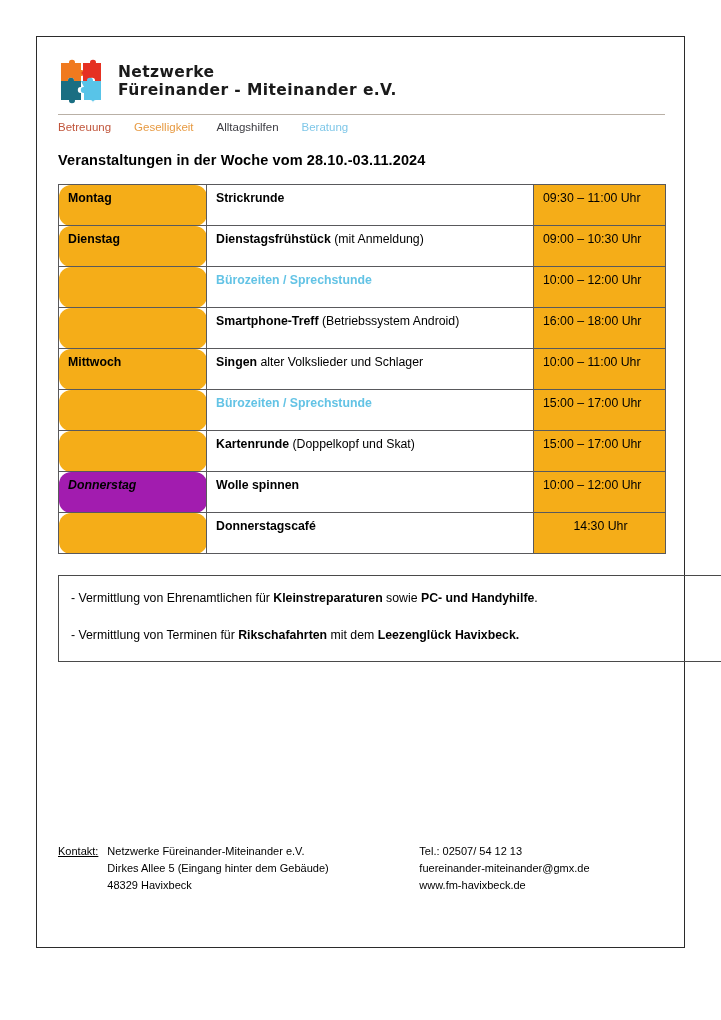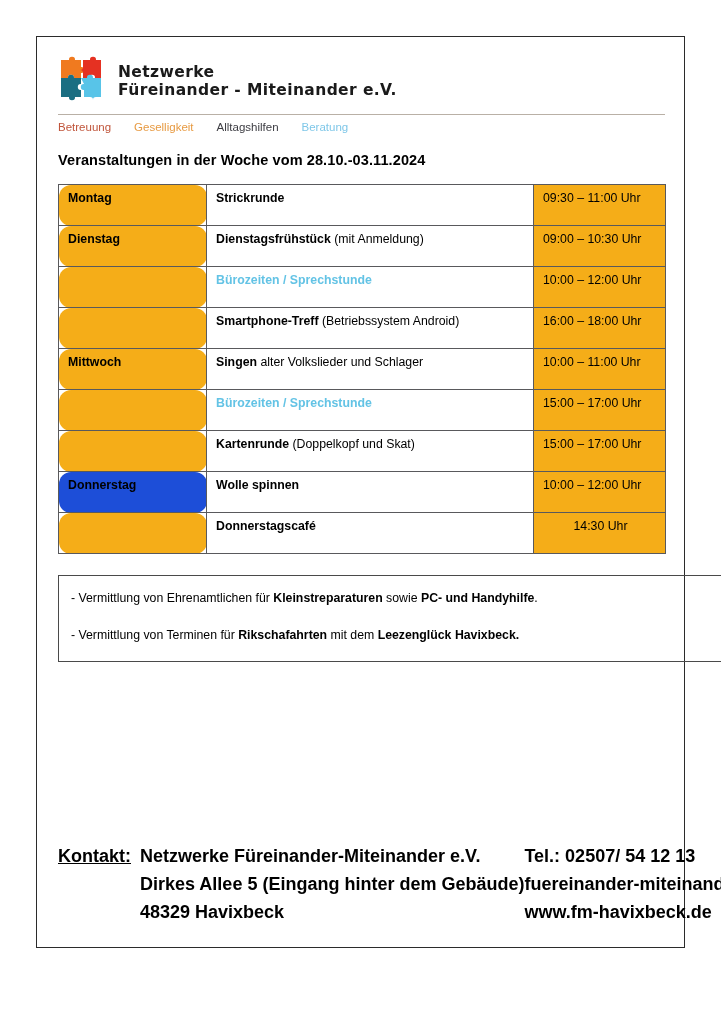--- a/index.html
+++ b/index.html
@@ -28,20 +28,21 @@
   .page-inner {
     position: absolute;
     left: 21px;
     top: 18px;
     width: 607px;
   }
 
   
   .header {
     display: flex;
+    align-items: center;
     gap: 14px;
     height: 52px;
   }
   .logo {
     width: 46px;
     height: 46px;
     position: relative;
     flex: 0 0 auto;
   }
   .logo svg { display: block; }
@@ -142,22 +143,22 @@
   .note-line + .note-line { margin-top: 19px; }
   .b { font-weight: bold; }
 
   
   .contact {
     position: absolute;
     left: 21px;
     top: 806px;
     width: 607px;
     display: flex;
-    font-size: 18px;
-    font-weight: bold;
+    font-size: 11px;
+    font-weight: normal;
     color: #000000;
     line-height: 1.55;
   }
   .contact-label {
     text-decoration: underline;
     white-space: nowrap;
     padding-right: 9px;
     flex: 0 0 auto;
   }
   .contact-addr { flex: 0 0 312px; }
@@ -231,21 +232,21 @@
             <td class="c-day" style="background: rgb(245, 173, 24);"></td>
             <td class="c-event"><span class="ev-office" style="color: rgb(99, 195, 229);">Bürozeiten / Sprechstunde</span></td>
             <td class="c-time" style="background: rgb(245, 173, 24);">15:00 – 17:00 Uhr</td>
           </tr>
           <tr>
             <td class="c-day" style="background: rgb(245, 173, 24);"></td>
             <td class="c-event"><span class="ev-strong">Kartenrunde</span><span class="ev-rest"> (Doppelkopf und Skat)</span></td>
             <td class="c-time" style="background: rgb(245, 173, 24);">15:00 – 17:00 Uhr</td>
           </tr>
           <tr>
-            <td class="c-day" style="background: #1d4ed8;">Donnerstag</td>
+            <td class="c-day" style="background: #a21caf; font-style: italic;">Donnerstag</td>
             <td class="c-event"><span class="ev-strong">Wolle spinnen</span></td>
             <td class="c-time" style="background: rgb(245, 173, 24);">10:00 – 12:00 Uhr</td>
           </tr>
           <tr>
             <td class="c-day" style="background: rgb(245, 173, 24);"></td>
             <td class="c-event"><span class="ev-strong">Donnerstagscafé</span></td>
             <td class="c-time" style="background: rgb(245, 173, 24); text-align: center;">14:30 Uhr</td>
           </tr>
         </tbody>
     </table>

